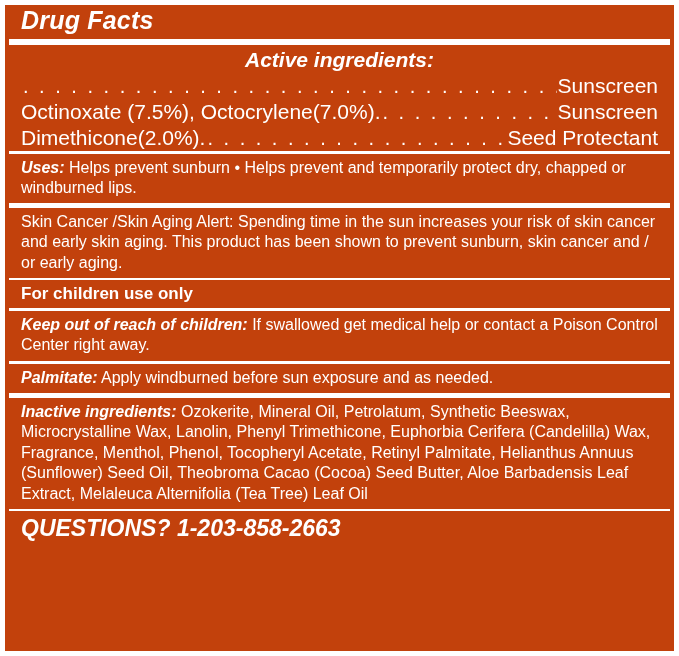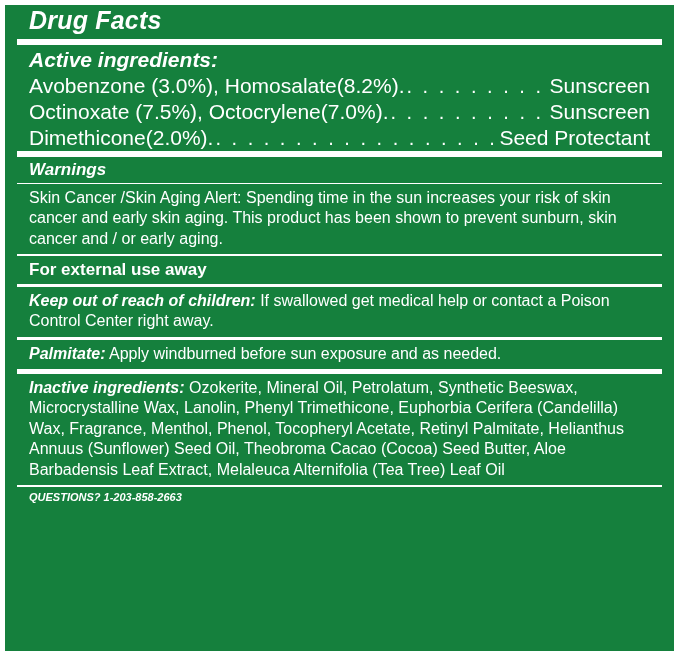--- a/index.html
+++ b/index.html
@@ -13,23 +13,23 @@
     font-family: "Liberation Sans", sans-serif;
     color: #ffffff;
     overflow: hidden;
   }
   .panel {
     position: absolute;
     left: 0; top: 0;
     width: 679px;
     height: 656px;
     box-sizing: border-box;
-    background: #15803d;
+    background: #c2410c;
     border: 5px solid #ffffff;
-    padding: 0 22px;
+    padding: 0 14px;
   }
   .title {
     font-size: 25px;
     font-style: italic;
     font-weight: bold;
     letter-spacing: 0.2px;
     padding: 2px 0 4px 2px;
     line-height: 1.1;
   }
   .rule-thick {
@@ -42,21 +42,21 @@
     background: #ffffff;
     margin: 0 -10px;
   }
   .rule-thin {
     height: 1.5px;
     background: #ffffff;
     margin: 0 -10px;
   }
   .row-head {
     display: flex;
-    justify-content: space-between;
+    justify-content: center;
     align-items: baseline;
     font-size: 21px;
     font-style: italic;
     font-weight: bold;
     padding: 3px 2px 1px 2px;
   }
   .ing-line {
     display: flex;
     align-items: baseline;
     font-size: 21px;
@@ -91,72 +91,73 @@
     font-style: italic;
     font-weight: bold;
     padding: 3px 2px 3px 2px;
   }
   .head-bold {
     font-size: 17px;
     font-weight: bold;
     padding: 4px 2px 4px 2px;
   }
   .questions {
-    font-size: 11px;
+    font-size: 23px;
     font-weight: bold;
     font-style: italic;
     padding: 4px 2px 2px 2px;
   }
 </style>
 </head>
 <body>
 
 <div class="panel">
 
   <div class="title">Drug Facts</div>
   <div class="rule-thick"></div>
 
   <div class="row-head">
     <span>Active ingredients:</span>
   </div>
 
   <div class="ing-line">
-    <span class="ing-name">Avobenzone (3.0%), Homosalate(8.2%).</span>
     <span class="ing-dots">. . . . . . . . . . . . . . . . . . . . . . . . . . . . . . . . . . . . . . . . . . . . . . . . . . . .</span>
     <span class="ing-purpose">Sunscreen</span>
   </div>
 
   <div class="ing-line">
     <span class="ing-name">Octinoxate (7.5%), Octocrylene(7.0%).</span>
     <span class="ing-dots">. . . . . . . . . . . . . . . . . . . . . . . . . . . . . . . . . . . . . . . . . . . . . . . . . . . .</span>
     <span class="ing-purpose">Sunscreen</span>
   </div>
 
   <div class="ing-line">
     <span class="ing-name">Dimethicone(2.0%).</span>
     <span class="ing-dots">. . . . . . . . . . . . . . . . . . . . . . . . . . . . . . . . . . . . . . . . . . . . . . . . . . . . . . . . . . . . . . . . . . . .</span>
     <span class="ing-purpose">Seed Protectant</span>
   </div>
 
   <div class="rule-med"></div>
 
+  <div class="body-text">
+    <span class="lead">Uses:</span><span> Helps prevent sunburn • Helps prevent and temporarily protect dry, chapped or windburned lips.</span>
+  </div>
 
   <div class="rule-med"></div>
 
-  <div class="head-italic">Warnings</div>
 
   <div class="rule-thin"></div>
 
   <div class="body-text">
     <span class="lead-plain">Skin Cancer /Skin Aging Alert:</span><span> Spending time in the sun increases your risk of skin cancer and early skin aging. This product has been shown to prevent sunburn, skin cancer and / or early aging.</span>
   </div>
 
   <div class="rule-thin"></div>
 
-  <div class="head-bold">For external use away</div>
+  <div class="head-bold">For children use only</div>
 
   <div class="rule-thin"></div>
 
 
   <div class="rule-thin"></div>
 
   <div class="body-text">
     <span class="lead">Keep out of reach of children:</span><span> If swallowed get medical help or contact a Poison Control Center right away.</span>
   </div>
 

